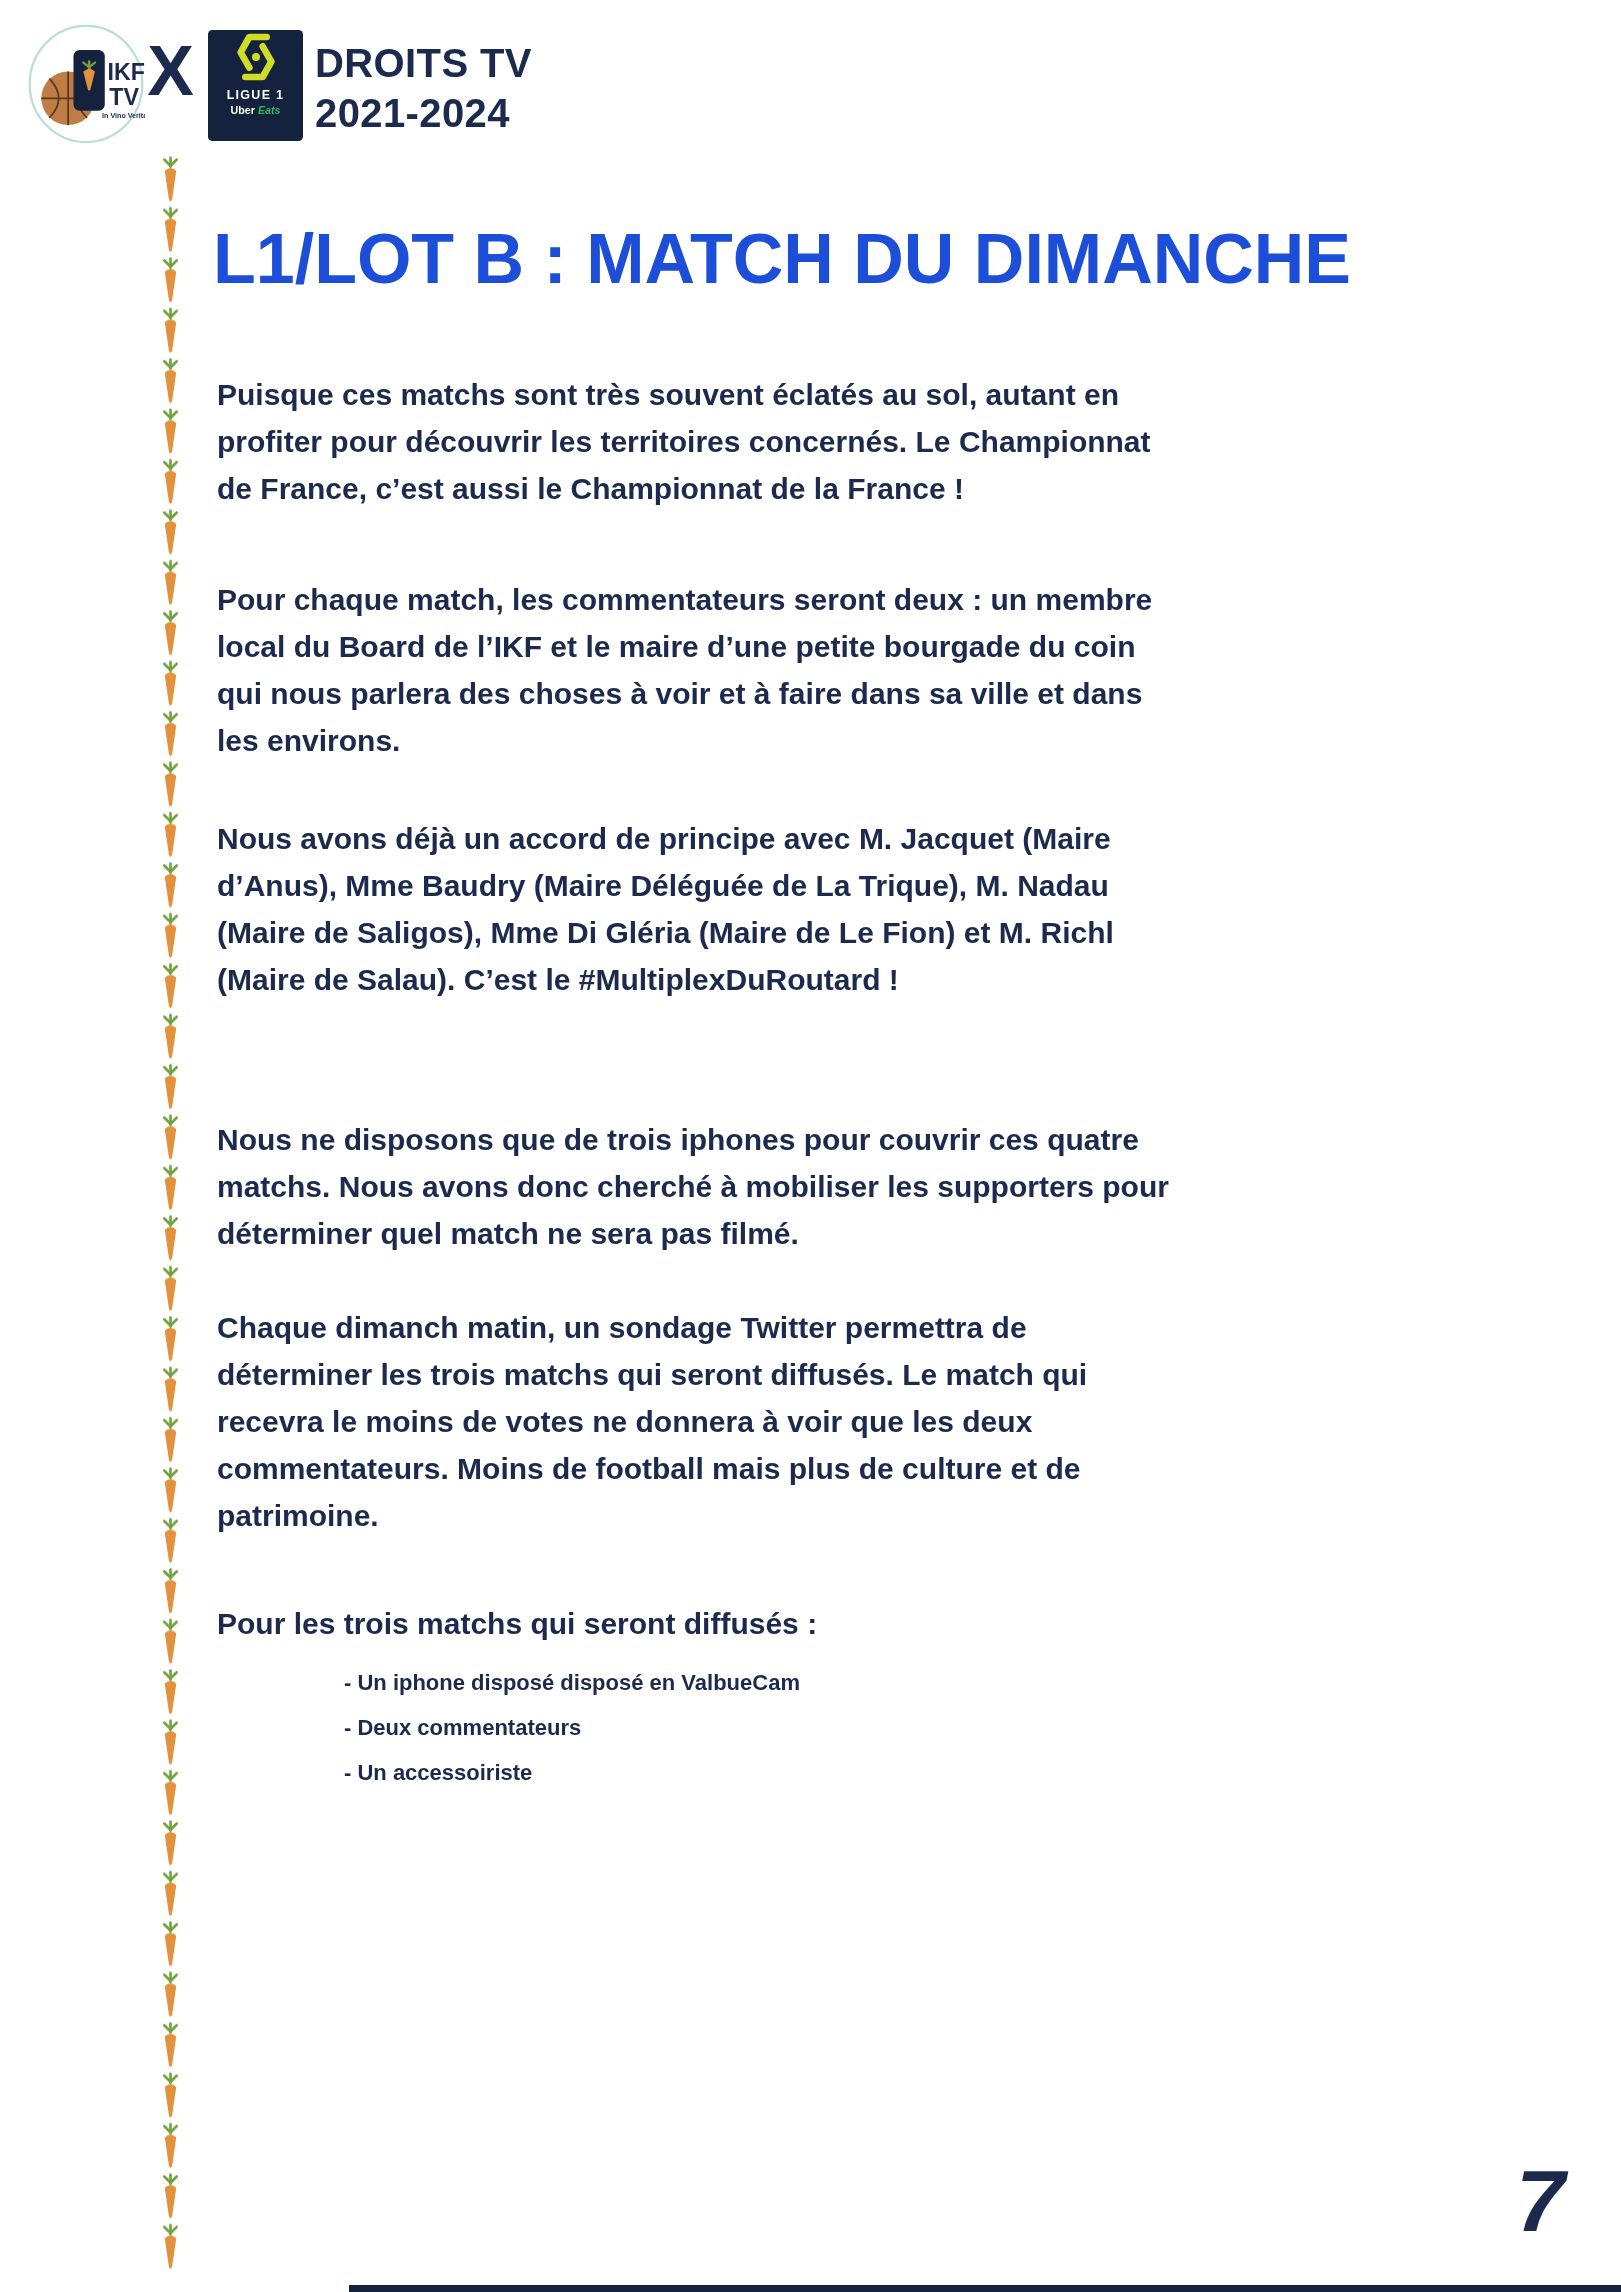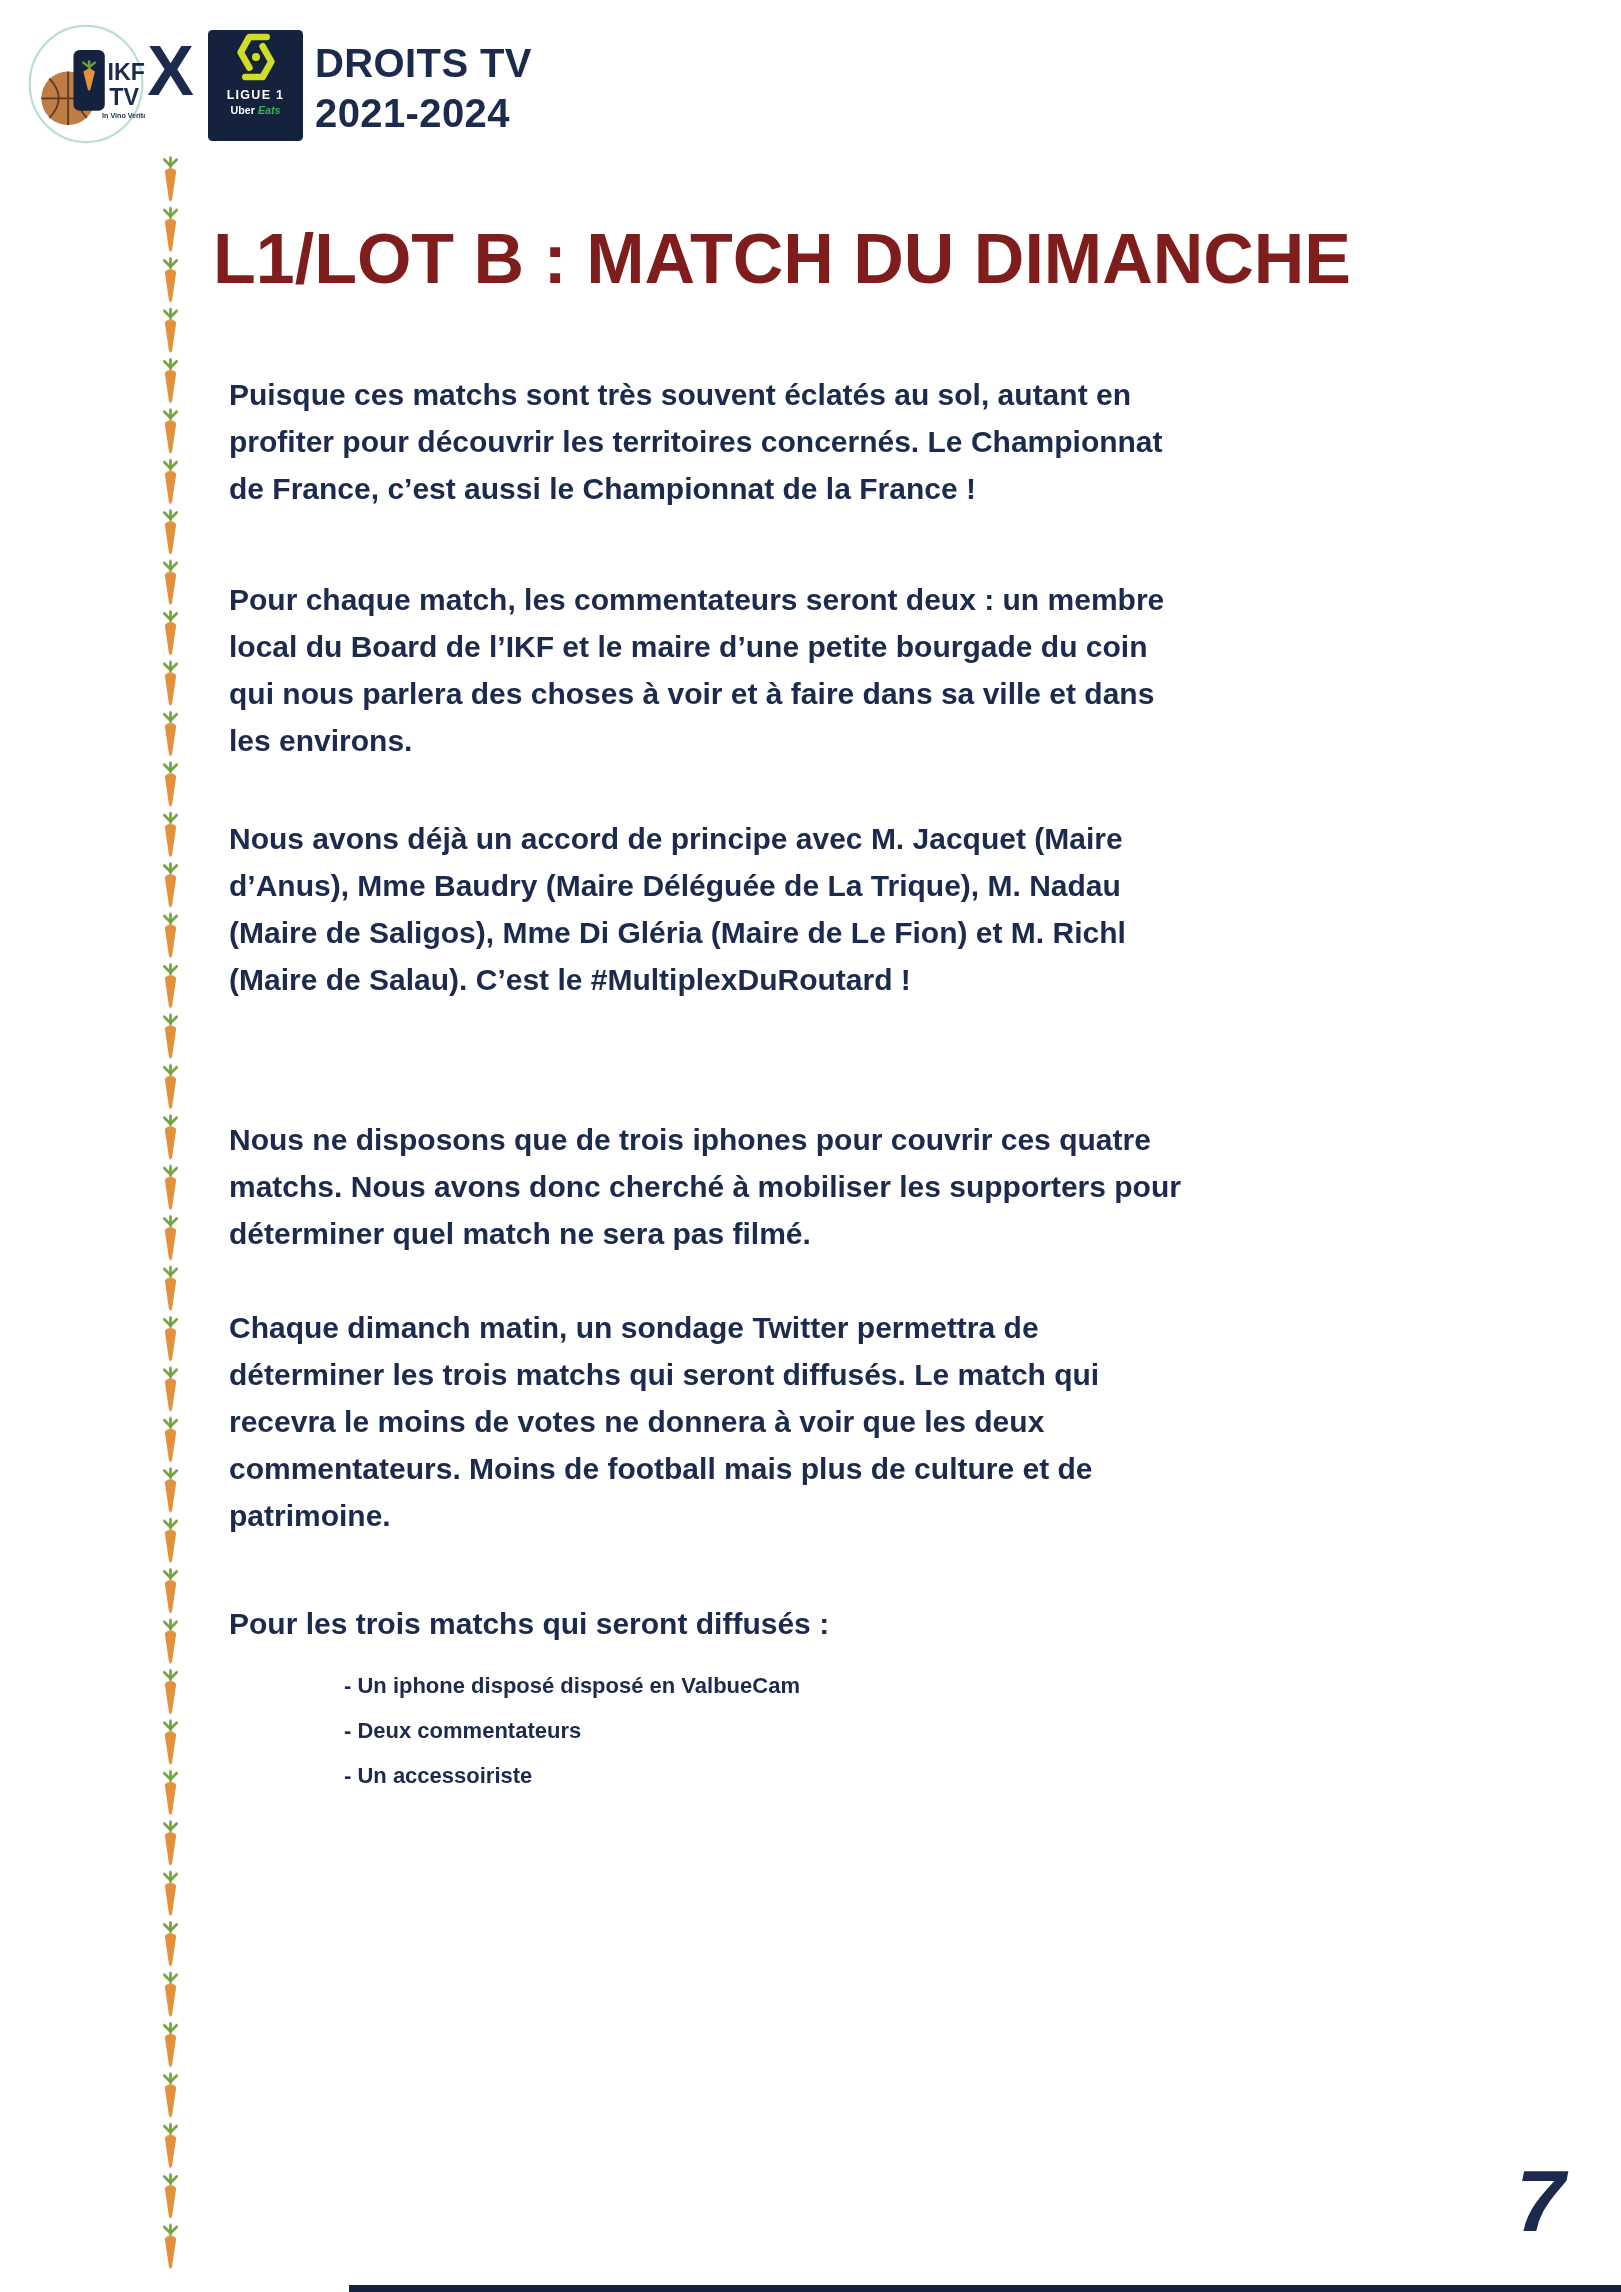--- a/index.html
+++ b/index.html
@@ -52,25 +52,25 @@
   
   .carrot-col { position: absolute; left: 159px; top: 142px; }
 
   
   .content {
     position: absolute; left: 213px; top: 0; width: 1209px;
   }
   h1.page-title {
     margin: 222px 0 0 0;
     font-size: 70px; line-height: 75px;
-    font-weight: bold; color: #7f1d1d; letter-spacing: 0px;
+    font-weight: bold; color: #1d4ed8; letter-spacing: 0px;
     white-space: nowrap;
   }
   .body-par {
-    margin: 16px; font-size: 30px; line-height: 47px;
+    margin: 4px; font-size: 30px; line-height: 47px;
     font-weight: bold; color: #1c2b4d; white-space: pre-line;
   }
   .p1 { margin-top: 74px; }
   .p2 { margin-top: 64px; }
   .p3 { margin-top: 51px; }
   .p4 { margin-top: 113px; }
   .p5 { margin-top: 47px; }
   .list-intro { margin-top: 61px; }
   .list { margin-top: 12.5px; padding-left: 131px; }
   .list-item {

